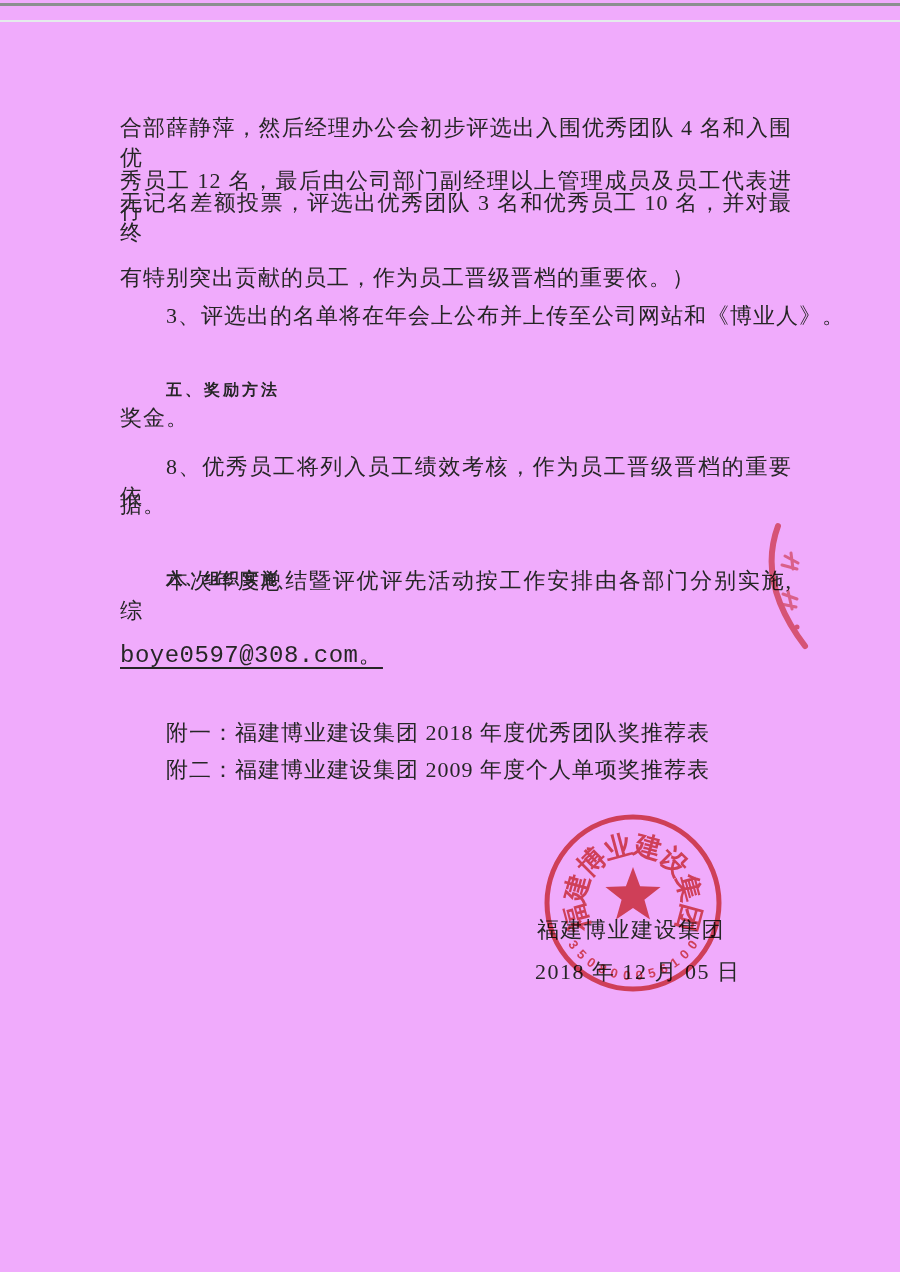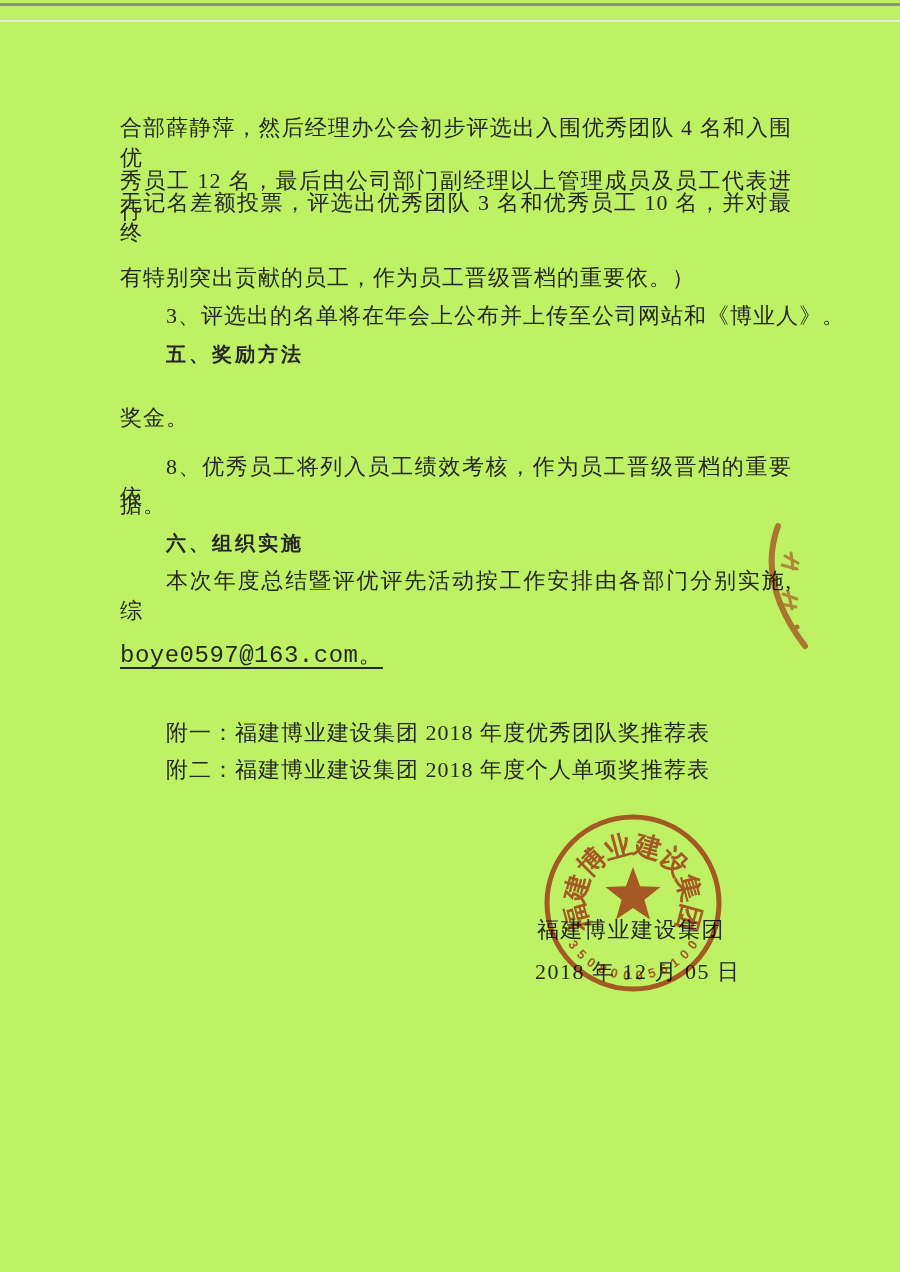--- a/index.html
+++ b/index.html
@@ -1,20 +1,20 @@
 <!DOCTYPE html>
 <html><head>
 <meta charset="utf-8">
 <style>
   html,body{margin:0;padding:0;background:#e8e8e8;}
   .page{
     position:relative;
     width:900px;height:1272px;
     margin:0 auto;
-    background:#bef264;
+    background:#f0abfc;
     overflow:hidden;
     font-family:"Liberation Serif","DejaVu Serif",serif;
     color:#262626;
   }
   .scanline{position:absolute;left:0;width:900px;}
   .scanline.dark{top:3px;height:3px;background:#8b8f90;}
   .scanline.faint{top:20px;height:2px;background:#e4ebeb;}
 
   .line{
     position:absolute;
@@ -26,22 +26,23 @@
   .line.j{
     white-space:normal;
     text-align:justify;
     text-align-last:justify;
     text-justify:inter-character;
   }
   .line.ind{text-indent:46px;}
   .line.hd{
     font-family:"Liberation Sans","DejaVu Sans",sans-serif;
     font-weight:700;
-    font-size:20px;
+    font-size:16px;
     letter-spacing:3px;
+    margin-top:36px;
   }
   .line.email{
     font-family:"Liberation Mono","DejaVu Sans Mono",monospace;
     font-size:24px;
     letter-spacing:0.5px;
     text-decoration:underline;
     text-underline-offset:5px;
   }
 
   .sig-line{
@@ -90,23 +91,23 @@
   <div class="line j" style="top:166px">秀员工 12 名，最后由公司部门副经理以上管理成员及员工代表进行</div>
   <div class="line j" style="top:188px">无记名差额投票，评选出优秀团队 3 名和优秀员工 10 名，并对最终</div>
   <div class="line" style="top:263px">有特别突出贡献的员工，作为员工晋级晋档的重要依。）</div>
   <div class="line ind" style="top:301px">3、评选出的名单将在年会上公布并上传至公司网站和《博业人》。</div>
   <div class="line ind hd" style="top:339px">五、奖励方法</div>
   <div class="line" style="top:403px">奖金。</div>
   <div class="line ind j" style="top:452px">8、优秀员工将列入员工绩效考核，作为员工晋级晋档的重要依</div>
   <div class="line" style="top:490px">据。</div>
   <div class="line ind j" style="top:566px">本次年度总结暨评优评先活动按工作安排由各部门分别实施,综</div>
   <div class="line ind hd" style="top:528px">六、组织实施</div>
-  <div class="line email" style="top:641px">boye0597@163.com。</div>
+  <div class="line email" style="top:641px">boye0597@308.com。</div>
   <div class="line ind" style="top:718px">附一：福建博业建设集团 2018 年度优秀团队奖推荐表</div>
-  <div class="line ind" style="top:755px">附二：福建博业建设集团 2018 年度个人单项奖推荐表</div>
+  <div class="line ind" style="top:755px">附二：福建博业建设集团 2009 年度个人单项奖推荐表</div>
 
   <div class="sig-line sig-company">福建博业建设集团</div>
   <div class="sig-line sig-date">2018 年 12 月 05 日</div>
 
   <svg class="seal" width="190" height="190" viewBox="0 0 190 190">
     <g fill="#d94f4b" stroke="#d94f4b">
       <circle class="seal-ring" cx="95" cy="95" r="86"></circle>
       <polygon stroke="none" points="95,59 102.1,78.3 122.6,79 106.4,91.7 112,111.5 95,100 78,111.5 83.6,91.7 67.4,79 87.9,78.3"></polygon>
       <g stroke="none">
         <text class="seal-char" x="95" y="46" transform="rotate(-105 95 95)">福</text>

